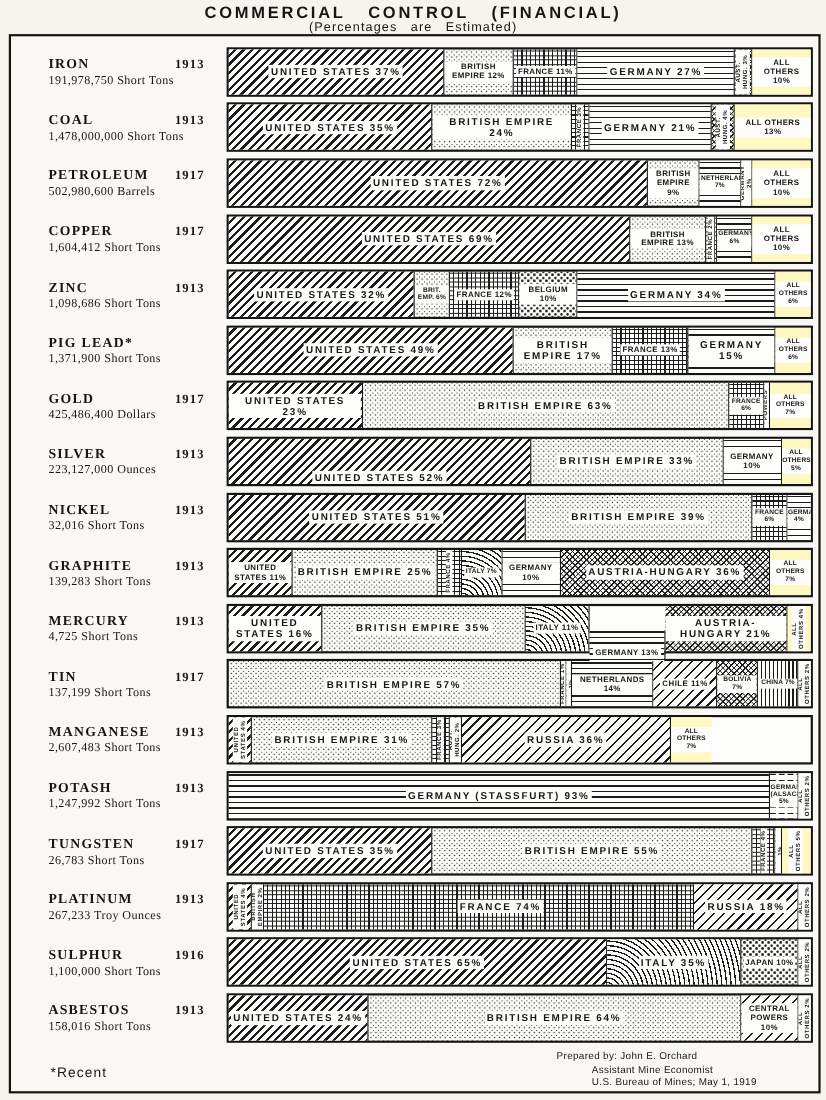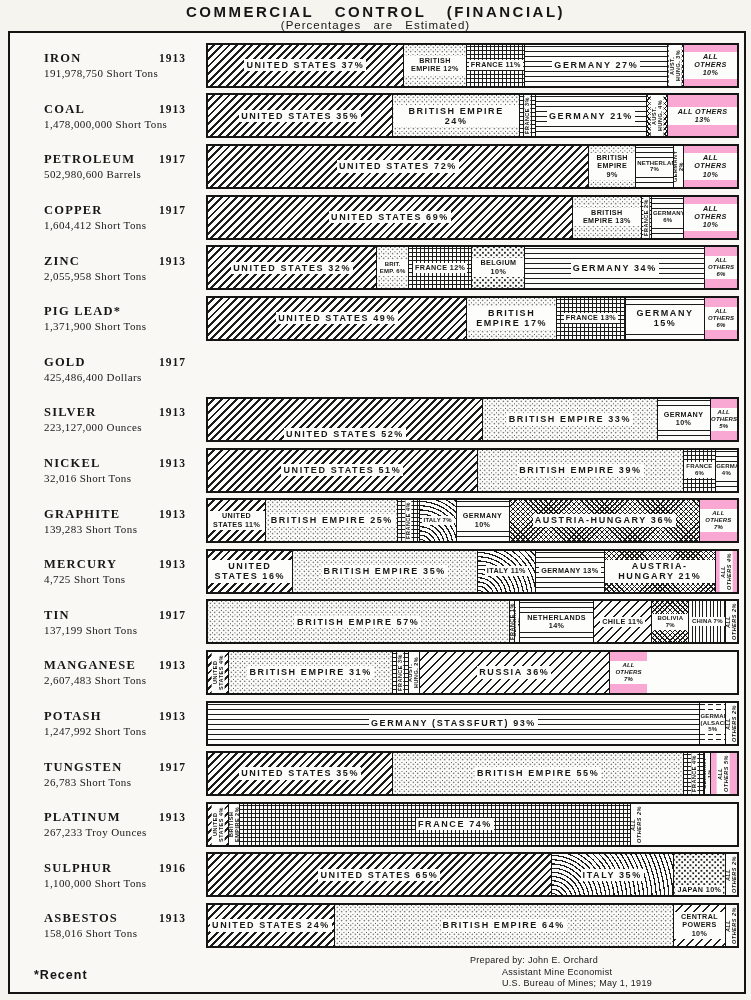--- a/index.html
+++ b/index.html
@@ -60,28 +60,28 @@
   .p-xhatch{background-image:repeating-linear-gradient(45deg,transparent 0 2.6px,#1c1c1c 2.6px 3.6px),
                              repeating-linear-gradient(-45deg,transparent 0 2.6px,#1c1c1c 2.6px 3.6px);}
   .p-stipple{background-image:radial-gradient(circle,#222 1px,transparent 1.35px),
                               radial-gradient(circle,#222 .9px,transparent 1.25px);
              background-size:5.5px 5.5px,5.5px 5.5px;background-position:0 0,2.7px 3px;}
   .p-wavy  {background-image:repeating-radial-gradient(circle at 0% 115%,#fdfdfb 0 3px,#1c1c1c 3px 4.2px);}
   .p-vlines{background-image:repeating-linear-gradient(90deg,#fdfdfb 0 2.6px,#1c1c1c 2.6px 3.6px);}
   .p-dash  {background-image:linear-gradient(90deg,transparent 0 5px,#fdfdfb 5px 8px),
                              repeating-linear-gradient(0deg,transparent 0 4px,#1c1c1c 4px 5px);
             background-size:8px 5px,auto;}
-  .p-plain {background:#f9a8d4;font-style:italic;}
+  .p-plain {background:#fef9c3;}
   
   .footerline{display:flex;flex:1;align-items:flex-end;}
   .footnote{
-    margin-left:24px;margin-bottom:10px;font-weight:bold;font-size:12.5px;letter-spacing:1px;
+    margin-left:36px;margin-bottom:10px;font-weight:normal;font-size:12.5px;letter-spacing:1px;
   }
   .credit{
-    margin-left:auto;margin-right:92px;margin-bottom:3px;
+    margin-left:auto;margin-right:56px;margin-bottom:3px;
     font-size:9px;letter-spacing:.3px;line-height:1.25;
   }
   .credit div:nth-child(2){padding-left:32px;}
   .credit div:nth-child(3){padding-left:32px;}
 </style>
 </head>
 <body>
 
 <div class="title">COMMERCIAL CONTROL (FINANCIAL)</div>
 <div class="subtitle">(Percentages are Estimated)</div>
@@ -197,21 +197,21 @@
             <span class="plate fs-md">ALL OTHERS 10%</span>
           </div>
         </div>
       </div>
       <div class="row">
         <div class="rowlabel">
           <div class="nameline">
             <span class="cname">ZINC</span>
             <span class="cyear">1913</span>
           </div>
-          <div class="cqty">2,055,958 Short Tons</div>
+          <div class="cqty">1,098,686 Short Tons</div>
         </div>
         <div class="bar">
           <div class="seg p-diag" style="width: 32%;">
             <span class="plate fs-lg">UNITED STATES 32%</span>
           </div>
           <div class="seg p-dots" style="width: 6%;">
             <span class="plate fs-sm">BRIT. EMP. 6%</span>
           </div>
           <div class="seg p-grid" style="width: 12%;">
             <span class="plate fs-md">FRANCE 12%</span>
@@ -254,20 +254,37 @@
         </div>
       </div>
       <div class="row">
         <div class="rowlabel">
           <div class="nameline">
             <span class="cname">GOLD</span>
             <span class="cyear">1917</span>
           </div>
           <div class="cqty">425,486,400 Dollars</div>
         </div>
+        <div class="bar">
+          <div class="seg p-diag" style="width: 23%;">
+            <span class="plate fs-lg">UNITED STATES 23%</span>
+          </div>
+          <div class="seg p-dots" style="width: 63%;">
+            <span class="plate fs-lg">BRITISH EMPIRE 63%</span>
+          </div>
+          <div class="seg p-grid" style="width: 6%;">
+            <span class="plate fs-sm">FRANCE 6%</span>
+          </div>
+          <div class="seg p-hlines vert" style="width: 1%;">
+            <span class="plate ">CENT. POWERS 1%</span>
+          </div>
+          <div class="seg p-plain" style="width: 7%;">
+            <span class="plate fs-sm">ALL OTHERS 7%</span>
+          </div>
+        </div>
       </div>
       <div class="row">
         <div class="rowlabel">
           <div class="nameline">
             <span class="cname">SILVER</span>
             <span class="cyear">1913</span>
           </div>
           <div class="cqty">223,127,000 Ounces</div>
         </div>
         <div class="bar">
@@ -351,21 +368,21 @@
         <div class="bar">
           <div class="seg p-diag" style="width: 16%;">
             <span class="plate fs-lg">UNITED STATES 16%</span>
           </div>
           <div class="seg p-dots" style="width: 35%;">
             <span class="plate fs-lg">BRITISH EMPIRE 35%</span>
           </div>
           <div class="seg p-wavy" style="width: 11%;">
             <span class="plate fs-md">ITALY 11%</span>
           </div>
-          <div class="seg p-hlines" style="width: 13%;">
+          <div class="seg p-hlines" style="width: 13%; margin-top: 22px;">
             <span class="plate fs-md">GERMANY 13%</span>
           </div>
           <div class="seg p-xhatch" style="width: 21%;">
             <span class="plate fs-lg">AUSTRIA-HUNGARY 21%</span>
           </div>
           <div class="seg p-plain vert" style="width: 4%;">
             <span class="plate ">ALL OTHERS 4%</span>
           </div>
         </div>
       </div>
@@ -490,41 +507,44 @@
         <div class="bar">
           <div class="seg p-diag vert" style="width: 4%;">
             <span class="plate ">UNITED STATES 4%</span>
           </div>
           <div class="seg p-dots vert" style="width: 2%;">
             <span class="plate ">BRITISH EMPIRE 2%</span>
           </div>
           <div class="seg p-grid" style="width: 74%; padding-left: 40px;">
             <span class="plate fs-lg">FRANCE 74%</span>
           </div>
+          <div class="seg p-diag2" style="width: 18%;">
+            <span class="plate fs-lg">RUSSIA 18%</span>
+          </div>
           <div class="seg p-plain vert" style="width: 2%;">
             <span class="plate ">ALL OTHERS 2%</span>
           </div>
         </div>
       </div>
       <div class="row">
         <div class="rowlabel">
           <div class="nameline">
             <span class="cname">SULPHUR</span>
             <span class="cyear">1916</span>
           </div>
           <div class="cqty">1,100,000 Short Tons</div>
         </div>
         <div class="bar">
           <div class="seg p-diag" style="width: 65%;">
             <span class="plate fs-lg">UNITED STATES 65%</span>
           </div>
           <div class="seg p-wavy" style="width: 23%;">
             <span class="plate fs-lg">ITALY 35%</span>
           </div>
-          <div class="seg p-stipple" style="width: 10%; align-items: flex-end;">
+          <div class="seg p-stipple" style="width: 10%;">
             <span class="plate fs-md">JAPAN 10%</span>
           </div>
           <div class="seg p-plain vert" style="width: 2%;">
             <span class="plate ">ALL OTHERS 2%</span>
           </div>
         </div>
       </div>
       <div class="row">
         <div class="rowlabel">
           <div class="nameline">

